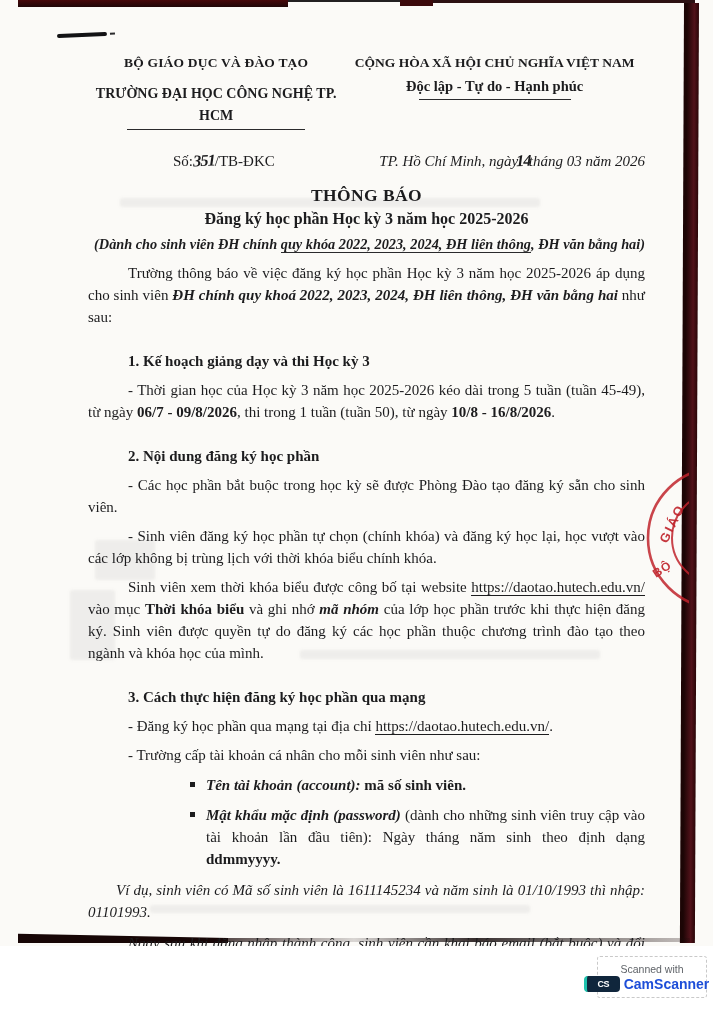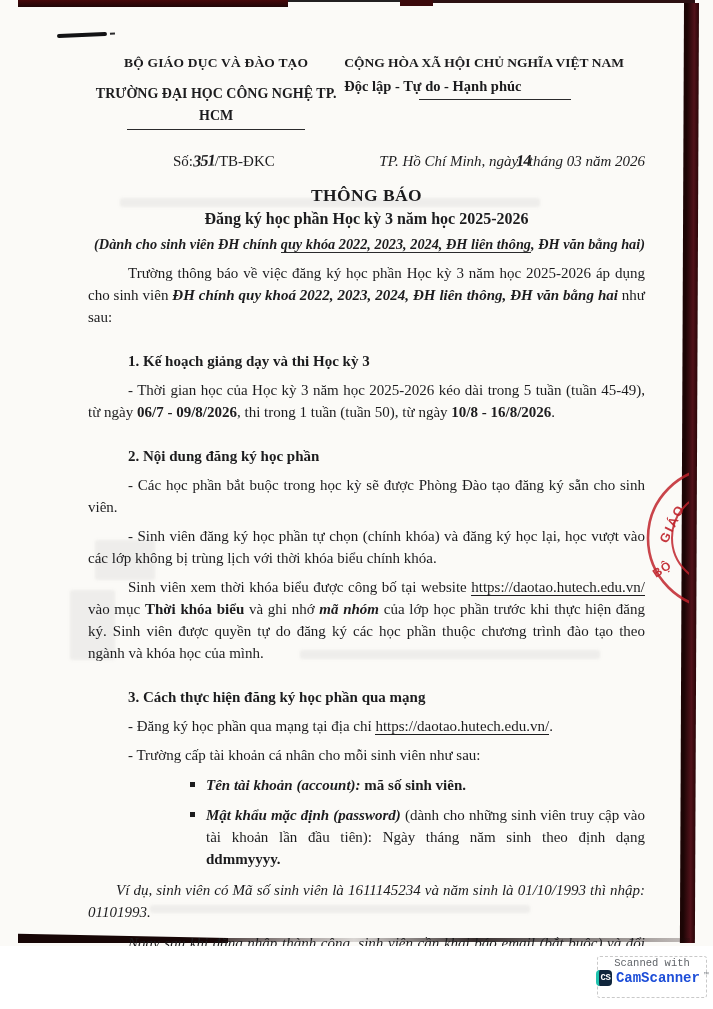--- a/index.html
+++ b/index.html
@@ -24,21 +24,21 @@
   .edge-bottom-line{left:210px;top:938px;width:480px;height:4px;background:linear-gradient(to right,rgba(25,8,8,.8),rgba(25,8,8,.15) 30%,rgba(20,10,10,.85) 55%,rgba(20,10,10,.55) 75%,rgba(30,10,10,.25));}
   .mark-dash{left:57px;top:33px;width:50px;height:4px;background:#121214;border-radius:2px;transform:rotate(-2.5deg);}
   .mark-dash::after{content:"";position:absolute;right:-8px;top:1px;width:5px;height:2px;background:#2a2a2c;}
   .ghost{position:absolute;background:rgba(110,112,118,.09);filter:blur(1.4px);border-radius:2px;}
   
   .content{position:absolute;left:88px;top:52px;width:557px;font-size:15px;line-height:22px;}
   .header-row{display:flex;}
   .header-left{width:46%;text-align:center;font-weight:bold;}
   .header-left .l1{font-size:13.5px;letter-spacing:.2px;}
   .header-left .l2{font-size:14px;margin-top:9px;}
-  .header-right{width:54%;text-align:left;font-weight:bold;}
+  .header-right{width:54%;text-align:center;font-weight:bold;}
   .header-right .l1{font-size:13.5px;}
   .header-right .l2{font-size:14.5px;margin-top:1px;}
   .rule{height:0;border-top:1.6px solid #2a2a2c;margin:2px auto 0 auto;}
   .rule-left{width:178px;}
   .rule-right{width:152px;}
   .ref-row{display:flex;justify-content:space-between;margin-top:20px;align-items:baseline;}
   .ref-left{margin-left:85px;font-size:15px;}
   .handwritten{font-weight:bold;font-style:italic;font-size:16.5px;letter-spacing:-1px;display:inline-block;transform:rotate(-2deg);}
   .dateline{font-style:italic;font-size:15px;white-space:nowrap;}
   .hw-day{margin:0 -2px;}
@@ -55,27 +55,27 @@
   .bullet .sq{position:absolute;left:0;top:8px;width:5px;height:5px;background:#1c1c1e;}
   p.example{margin:9px 0 0 0;text-align:justify;text-indent:28px;font-style:italic;}
   p.note{margin:9px 0 0 0;text-align:justify;text-indent:40px;font-style:italic;line-height:23px;}
   
   .stamp-clip{position:absolute;left:645px;top:460px;width:44px;height:155px;overflow:hidden;}
   .stamp-clip svg{display:block;}
   
   .cam-badge{
     position:absolute;left:597px;top:956px;width:108px;height:40px;
     border:1.5px dashed #c9c9c9;border-radius:3px;background:#ffffff;
-    font-family:Liberation Mono, monospace;
-    display:flex;flex-direction:column;align-items:center;justify-content:flex-start;gap:1px;
+    font-family:Liberation Sans, sans-serif;
+    display:flex;flex-direction:column;align-items:center;justify-content:center;gap:1px;
   }
   .cam-line1{font-size:10.5px;color:#5f6368;}
   .cam-row{display:flex;align-items:center;gap:4px;}
   .cs-icon{
-    width:16px;height:16px;border-radius:4px;background:#10263c;color:#ffffff;
+    width:36px;height:16px;border-radius:4px;background:#10263c;color:#ffffff;
     font-size:9px;font-weight:bold;display:flex;align-items:center;justify-content:center;
     border-left:3px solid #1fc3ae;box-sizing:border-box;letter-spacing:-.5px;
   }
   .cam-brand{font-size:14px;font-weight:bold;color:#1d4ed8;}
   .cam-tm{font-size:7px;color:#6a6f76;align-self:flex-start;margin-top:1px;}
 </style>
 </head>
 <body>
 
 <div class="scan-page">

